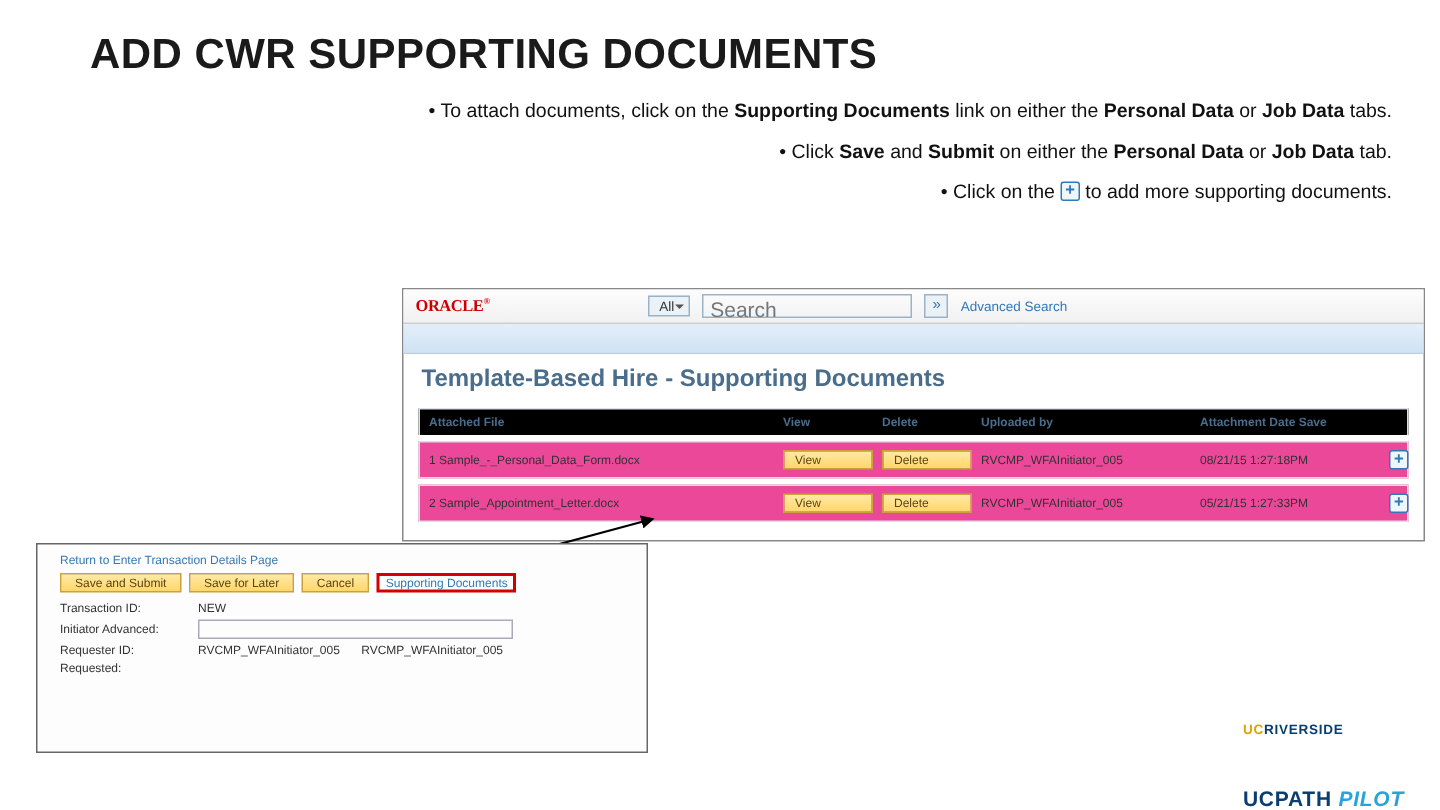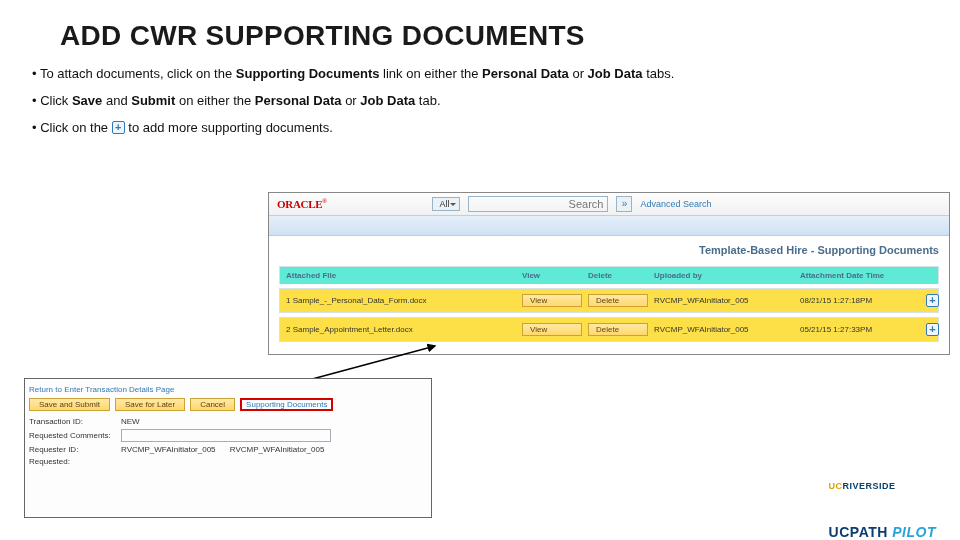--- a/index.html
+++ b/index.html
@@ -1,44 +1,44 @@
 <!DOCTYPE html>
 <html><head>
 <meta charset="utf-8">
 <style>
   * { box-sizing: border-box; margin: 0; padding: 0; }
   body { width: 960px; height: 540px; background: #fff; font-family: Arial, Helvetica, sans-serif; position: relative; overflow: hidden; }
   .slide { padding: 20px 32px 0 32px; }
   h1 { font-size: 28px; font-weight: 700; color: #1a1a1a; letter-spacing: 0.3px; margin-bottom: 14px; margin-left: 28px; }
   .bullets { font-size: 13px; color: #111; }
-  .bullets li { list-style: none; margin-bottom: 12px; }
+  .bullets li { list-style: none; margin-bottom: 12px; text-align: right; }
   .bullets li::before { content: "• "; }
   .plus-ico { display: inline-block; width: 13px; height: 13px; border: 1px solid #3379b7; border-radius: 2px; background: #eef5fb; vertical-align: -2px; position: relative; }
   .plus-ico::before { content: "+"; position: absolute; inset: 0; color: #3379b7; font-size: 11px; line-height: 11px; text-align: center; font-weight: bold; }
 
   .app-shot { position: absolute; left: 268px; top: 192px; width: 682px; border: 1px solid #888; background: #fff; font-size: 9px; color: #333; }
   .app-top { display: flex; align-items: center; gap: 8px; padding: 3px 8px; border-bottom: 1px solid #ccc; background: linear-gradient(#fdfdfd,#f1f1f1); }
   .oracle { font-family: Georgia, serif; color: #c00; font-weight: bold; font-size: 11px; letter-spacing: -0.3px; }
   .oracle sup { font-size: 6px; }
   .all-dd { border: 1px solid #9bb3c7; background: #eaf1f7; padding: 1px 10px 1px 6px; font-size: 9px; position: relative; }
   .all-dd::after { content: ""; position: absolute; right: 3px; top: 5px; border-top: 3px solid #555; border-left: 3px solid transparent; border-right: 3px solid transparent; }
-  .srch { border: 1px solid #9bb3c7; height: 16px; padding: 1px 4px; font-size: 11px; color: #777; width: 140px; text-align: right; }
+  .srch { border: 1px solid #9bb3c7; height: 16px; padding: 1px 4px; font-size: 14px; color: #777; width: 140px; }
   .go { border: 1px solid #9bb3c7; width: 16px; height: 16px; background: #eaf1f7; position: relative; }
   .go::after { content: "»"; position: absolute; inset: 0; text-align: center; line-height: 13px; color: #3379b7; font-size: 10px; }
   .adv { color: #3379b7; font-size: 9px; }
   .app-band { height: 20px; background: linear-gradient(#e4effa,#cfe2f3); border-bottom: 1px solid #b8cde0; }
   .app-body { padding: 6px 10px 12px 10px; }
-  .pg-title { color: #4a6d8c; font-weight: bold; font-size: 11px; margin: 2px 0 10px 2px; text-align: right; }
+  .pg-title { color: #4a6d8c; font-weight: bold; font-size: 16px; margin: 2px 0 10px 2px; }
 
-  .hdr-row { display: grid; grid-template-columns: 230px 60px 60px 140px 120px 30px; align-items: center; gap: 6px; font-size: 8px; color: #4a6d8c; font-weight: bold; padding: 4px 6px; background: #5eead4; border: 1px solid #d8e0e8; border-bottom: none; }
-  .data-row { display: grid; grid-template-columns: 230px 60px 60px 140px 120px 30px; align-items: center; gap: 6px; font-size: 8px; color: #333; padding: 5px 6px; background: #fde047; border: 1px solid #d8e0e8; margin-top: 4px; }
+  .hdr-row { display: grid; grid-template-columns: 230px 60px 60px 140px 120px 30px; align-items: center; gap: 6px; font-size: 8px; color: #4a6d8c; font-weight: bold; padding: 4px 6px; background: #000000; border: 1px solid #d8e0e8; border-bottom: none; }
+  .data-row { display: grid; grid-template-columns: 230px 60px 60px 140px 120px 30px; align-items: center; gap: 6px; font-size: 8px; color: #333; padding: 5px 6px; background: #ec4899; border: 1px solid #d8e0e8; margin-top: 4px; }
   .fn { overflow: hidden; text-overflow: ellipsis; white-space: nowrap; }
   .btn-y { display: inline-block; border: 1px solid #caa23a; background: linear-gradient(#ffe9a6,#ffd76b); padding: 1px 7px; font-size: 8px; color: #5a4510; }
 
-  .form-shot { position: absolute; left: 24px; top: 378px; width: 408px; height: 140px; border: 1px solid #666; background: #fdfdfd; font-size: 8px; color: #333; padding: 6px 4px; }
+  .form-shot { position: absolute; left: 24px; top: 362px; width: 408px; height: 140px; border: 1px solid #666; background: #fdfdfd; font-size: 8px; color: #333; padding: 6px 15px; }
   .back-link { color: #3379b7; font-size: 8px; margin-bottom: 4px; display: block; }
   .form-btns { display: flex; gap: 5px; align-items: center; margin-bottom: 6px; }
   .btn-o { border: 1px solid #caa23a; background: linear-gradient(#ffe9a6,#ffd76b); padding: 1px 9px; font-size: 8px; color: #5a4510; }
   .link-red { color: #3379b7; font-size: 8px; border: 2px solid #d40000; padding: 0 4px; }
   .frow { display: flex; align-items: center; gap: 6px; margin: 3px 0; }
   .flabel { width: 86px; text-align: left; font-size: 8px; color: #333; }
   .ftxt { border: 1px solid #aab; height: 13px; width: 210px; }
   .tight { font-size: 8px; color: #333; }
 
   .arrow-svg { position: absolute; left: 265px; top: 341px; width: 180px; height: 50px; pointer-events: none; }
@@ -78,21 +78,21 @@
     <span class="adv">Advanced Search</span>
   </div>
   <div class="app-band"></div>
   <div class="app-body">
     <div class="pg-title">Template-Based Hire - Supporting Documents</div>
     <div class="hdr-row">
       <span>Attached File</span>
       <span>View</span>
       <span>Delete</span>
       <span>Uploaded by</span>
-      <span>Attachment Date Time</span>
+      <span>Attachment Date Save</span>
       <span></span>
     </div>
     <div class="data-row">
       <span class="fn"><span>1</span> <span>Sample_-_Personal_Data_Form.docx</span></span>
       <span class="btn-y">View</span>
       <span class="btn-y">Delete</span>
       <span>RVCMP_WFAInitiator_005</span>
       <span>08/21/15  1:27:18PM</span>
       <span class="plus-ico"></span>
     </div>
@@ -122,21 +122,21 @@
     <span class="btn-o">Save and Submit</span>
     <span class="btn-o">Save for Later</span>
     <span class="btn-o">Cancel</span>
     <span class="link-red">Supporting Documents</span>
   </div>
   <div class="frow">
     <span class="flabel">Transaction ID:</span>
     <span class="tight">NEW</span>
   </div>
   <div class="frow">
-    <span class="flabel">Requested Comments:</span>
+    <span class="flabel">Initiator Advanced:</span>
     <span class="ftxt"></span>
   </div>
   <div class="frow">
     <span class="flabel">Requester ID:</span>
     <span class="tight">RVCMP_WFAInitiator_005</span>&nbsp;
     <span class="tight">RVCMP_WFAInitiator_005</span>
   </div>
   <div class="frow">
     <span class="flabel">Requested:</span>
   </div>

